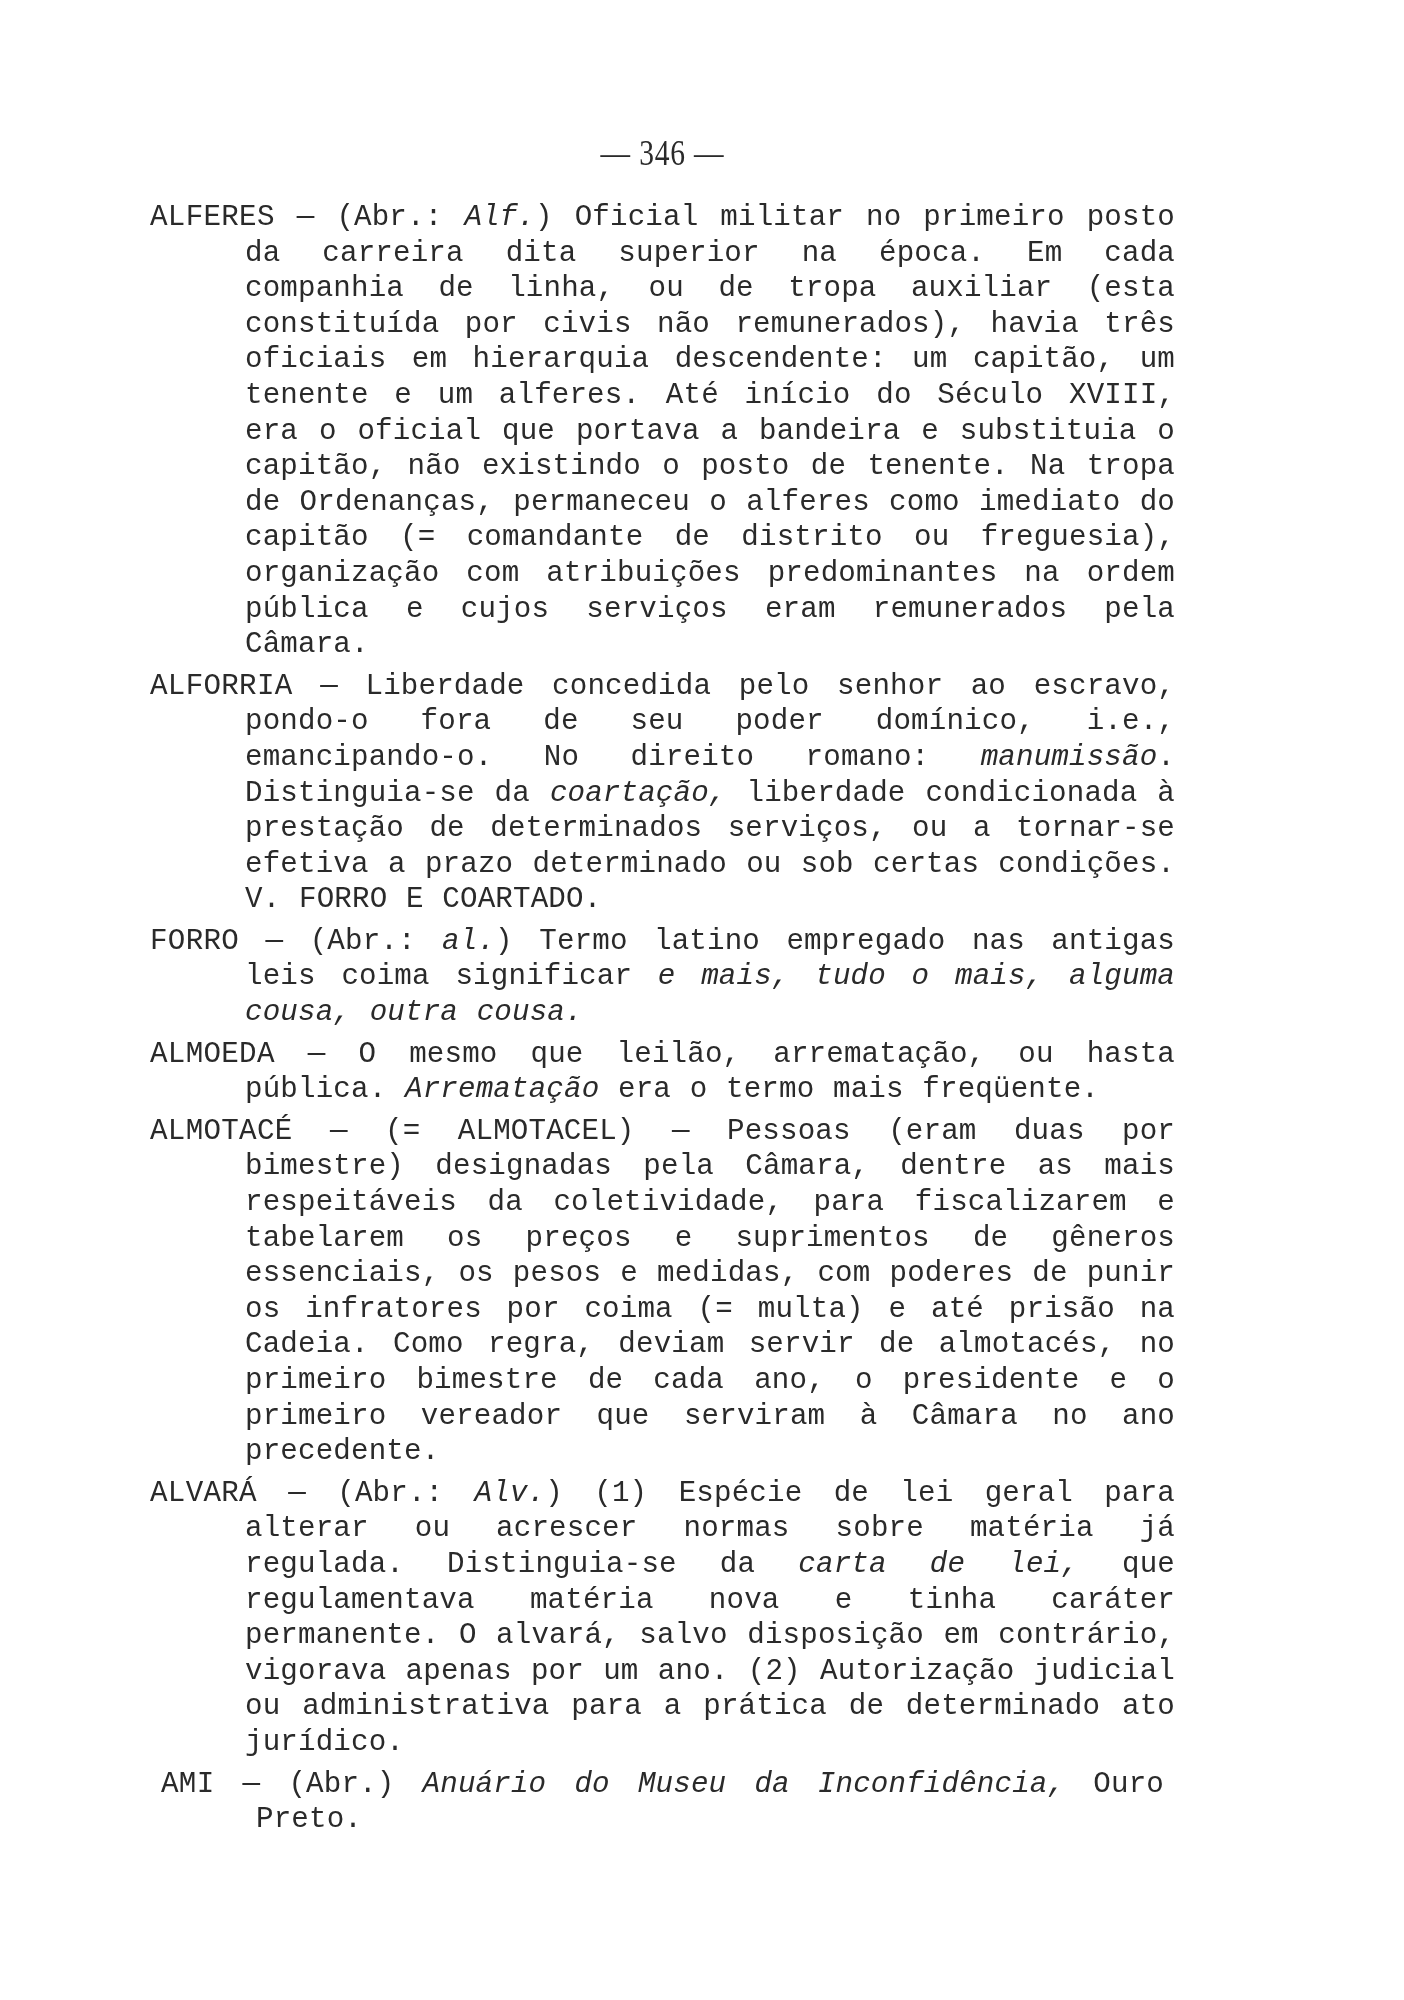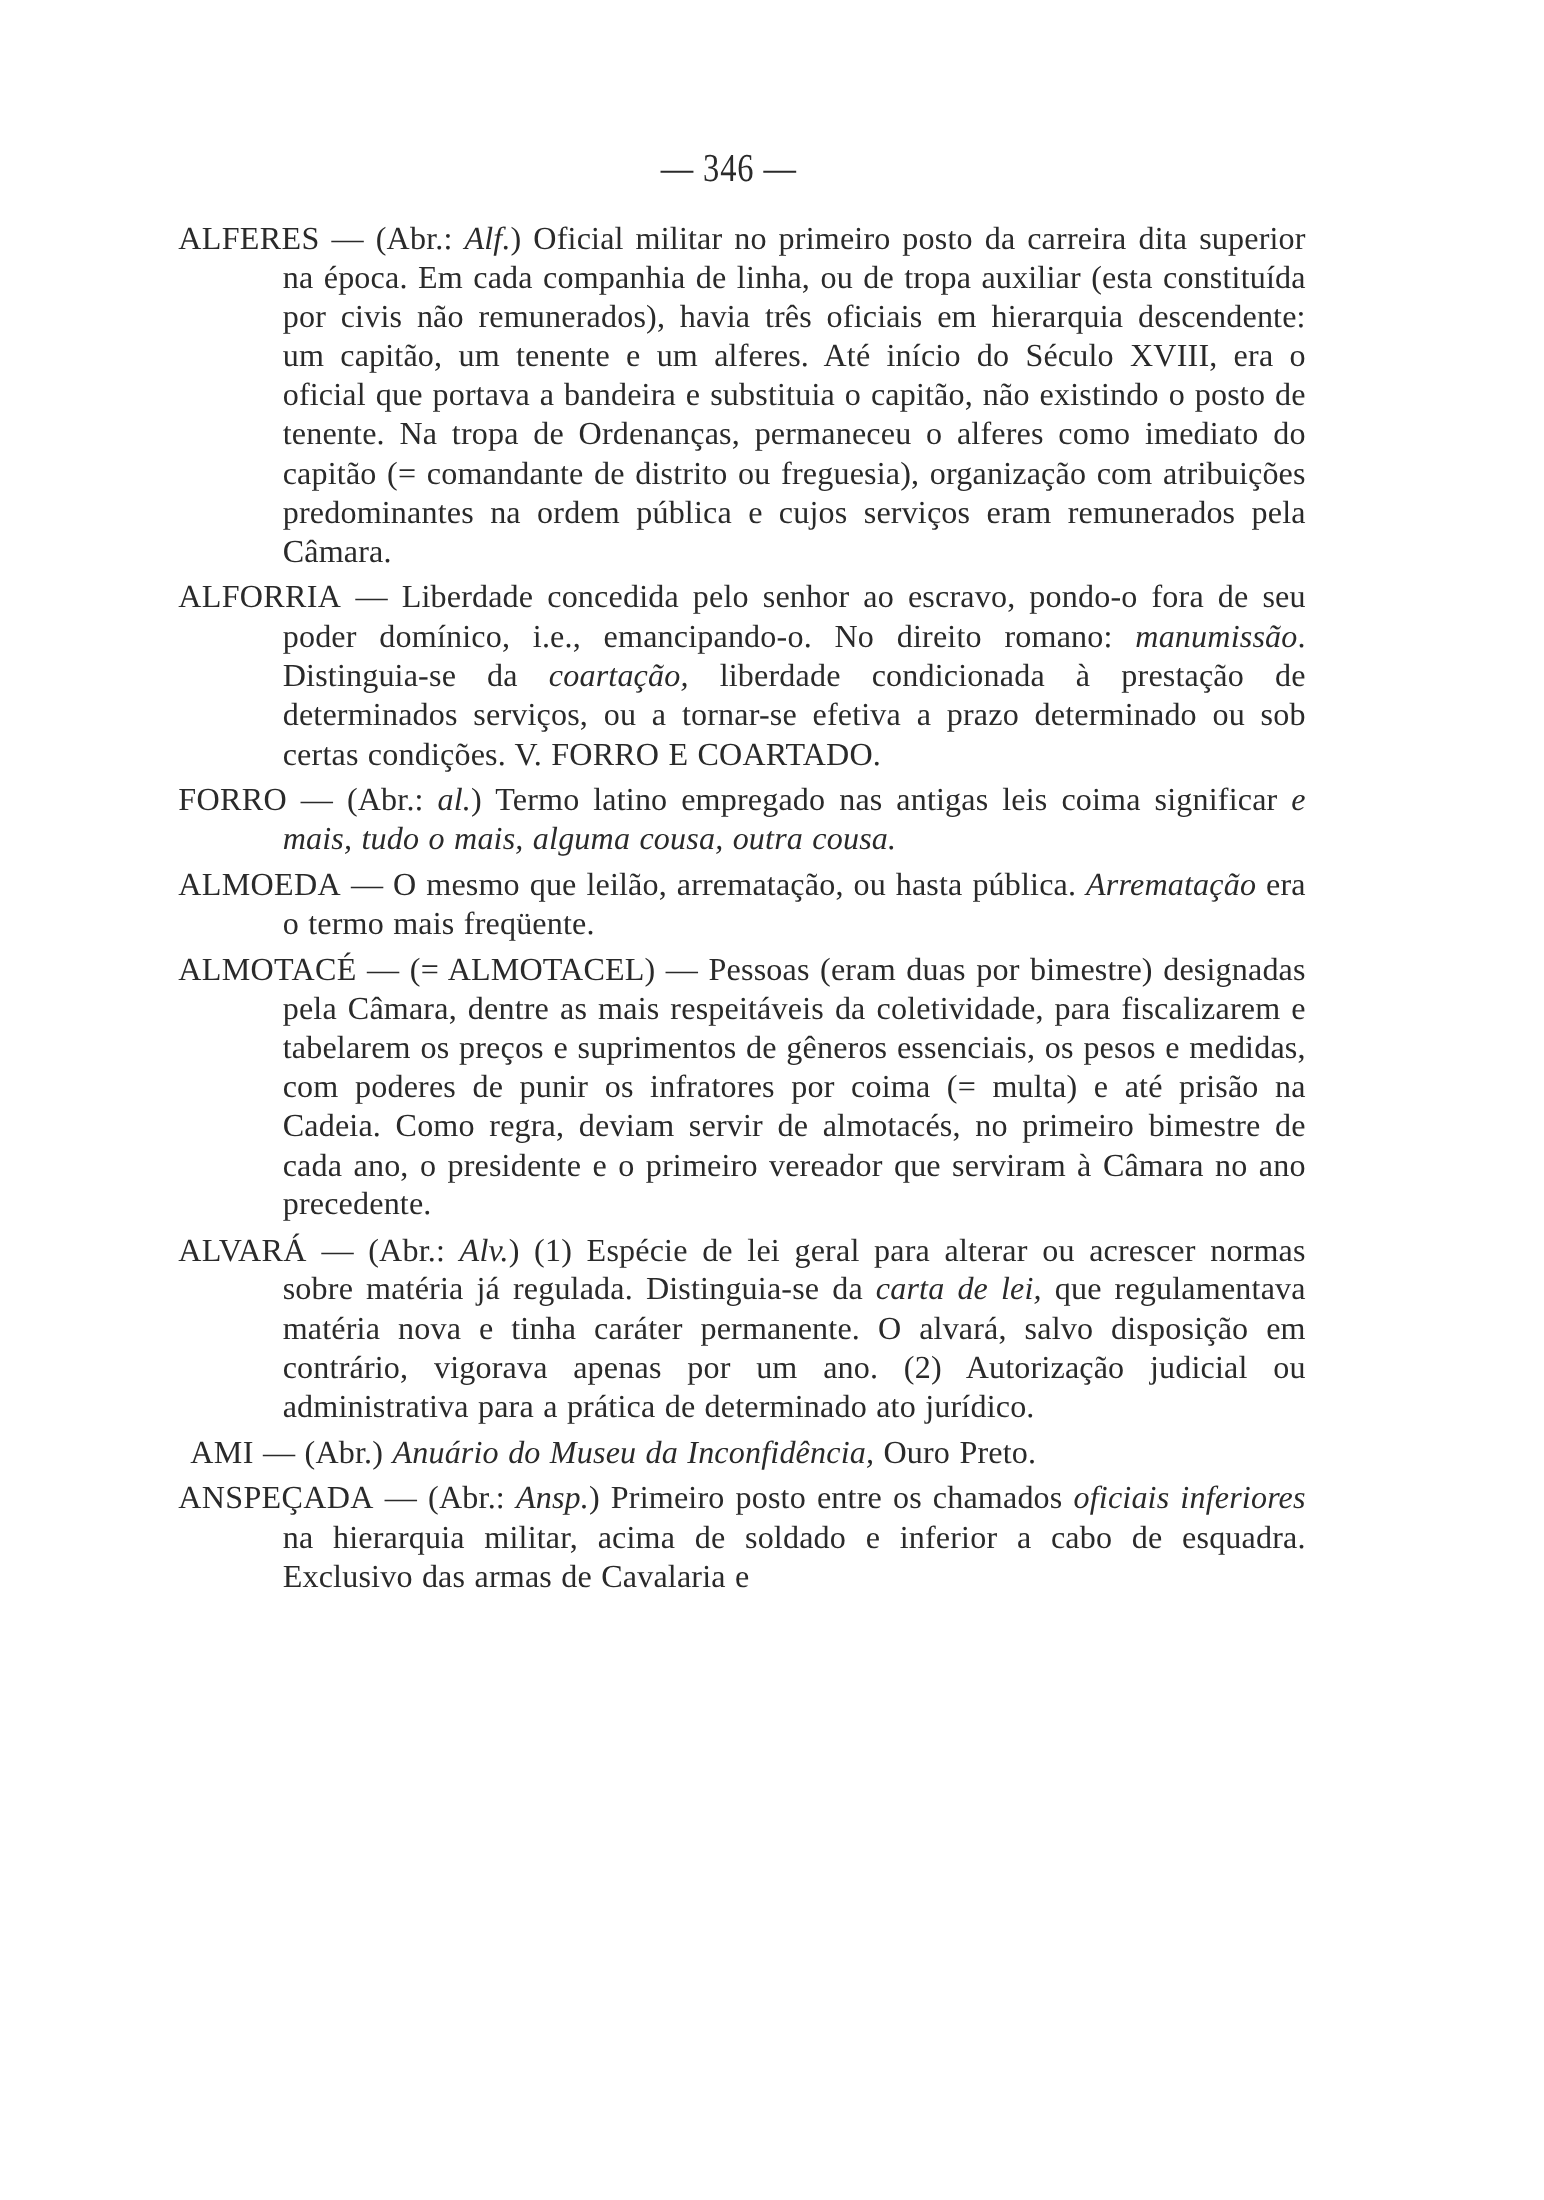--- a/index.html
+++ b/index.html
@@ -27,22 +27,23 @@
     left: 0;
     width: 1025px;
     text-align: center;
     font-size: 36px;
     letter-spacing: 1px;
     transform: scaleX(0.82);
   }
   .entries {
     position: absolute;
     top: 200px;
-    left: 12px;
+    left: 0;
     width: 1025px;
+    font-family: Liberation Mono, monospace;
   }
   .entry {
     font-size: 29.2px;
     line-height: 35.6px;
     text-align: justify;
     padding-left: 95px;
     text-indent: -95px;
     margin-bottom: 6px;
     letter-spacing: 0.15px;
     word-spacing: 1px;
@@ -60,15 +61,14 @@
 <div class="page">
   <div class="page-number">— 346 —</div>
   <div class="entries" id="entries">
       <p class="entry" style="margin: 0px 0px 6px;"><span class="head">ALFERES</span><span> — (Abr.: </span><i>Alf.</i><span>) Oficial militar no primeiro posto da carreira dita superior na época. Em cada companhia de linha, ou de tropa auxiliar (esta constituída por civis não remunerados), havia três oficiais em hierarquia descendente: um capitão, um tenente e um alferes.  Até início do Século XVIII, era o oficial que portava a bandeira e substituia o capitão, não existindo o posto de tenente.  Na tropa de Ordenanças, permaneceu o alferes como imediato do capitão (= comandante de distrito ou freguesia), organização com atribuições predominantes na ordem pública e cujos serviços eram remunerados pela Câmara.</span></p>
       <p class="entry" style="margin: 0px 0px 6px;"><span class="head">ALFORRIA</span><span> — Liberdade concedida pelo senhor ao escravo, pondo-o fora de seu poder domínico, i.e., emancipando-o.  No direito romano: </span><i>manumissão</i><span>.  Distinguia-se da </span><i>coartação,</i><span> liberdade condicionada à prestação de determinados serviços, ou a tornar-se efetiva a prazo determinado ou sob certas condições.  V. FORRO E COARTADO.</span></p>
       <p class="entry" style="margin: 0px 0px 6px;"><span class="head">FORRO</span><span> — (Abr.: </span><i>al.</i><span>) Termo latino empregado nas antigas leis coima significar </span><i>e mais, tudo o mais, alguma cousa, outra cousa.</i></p>
       <p class="entry" style="margin: 0px 0px 6px;"><span class="head">ALMOEDA</span><span> — O mesmo que leilão, arrematação, ou hasta pública. </span><i>Arrematação</i><span> era o termo mais freqüente.</span></p>
       <p class="entry" style="margin: 0px 0px 6px;"><span class="head">ALMOTACÉ</span><span> — (= ALMOTACEL) — Pessoas (eram duas por bimestre) designadas pela Câmara, dentre as mais respeitáveis da coletividade, para fiscalizarem e tabelarem os preços e suprimentos de gêneros essenciais, os pesos e medidas, com poderes de punir os infratores por coima (= multa) e até prisão na Cadeia. Como regra, deviam servir de almotacés, no primeiro bimestre de cada ano, o presidente e o primeiro vereador que serviram à Câmara no ano precedente.</span></p>
       <p class="entry" style="margin: 0px 0px 6px;"><span class="head">ALVARÁ</span><span> — (Abr.: </span><i>Alv.</i><span>) (1) Espécie de lei geral para alterar ou acrescer normas sobre matéria já regulada. Distinguia-se da </span><i>carta de lei,</i><span> que regulamentava matéria nova e tinha caráter permanente.  O alvará, salvo disposição em contrário, vigorava apenas por um ano. (2) Autorização judicial ou administrativa para a prática de determinado ato jurídico.</span></p>
       <p class="entry" style="margin: 0px 11px 6px;"><span class="head">AMI</span><span> — (Abr.) </span><i>Anuário do Museu da Inconfidência,</i><span> Ouro Preto.</span></p>
-      <p class="entry" style="margin: 0px 0px 6px;"><span class="head">ANSPEÇADA</span><span> — (Abr.: </span><i>Ansp.</i><span>) Primeiro posto entre os chamados </span><i>oficiais inferiores</i><span> na hierarquia militar, acima de soldado e inferior a cabo de esquadra. Exclusivo das armas de Cavalaria e</span></p>
     </div>
 </div>
 
 </body></html>

